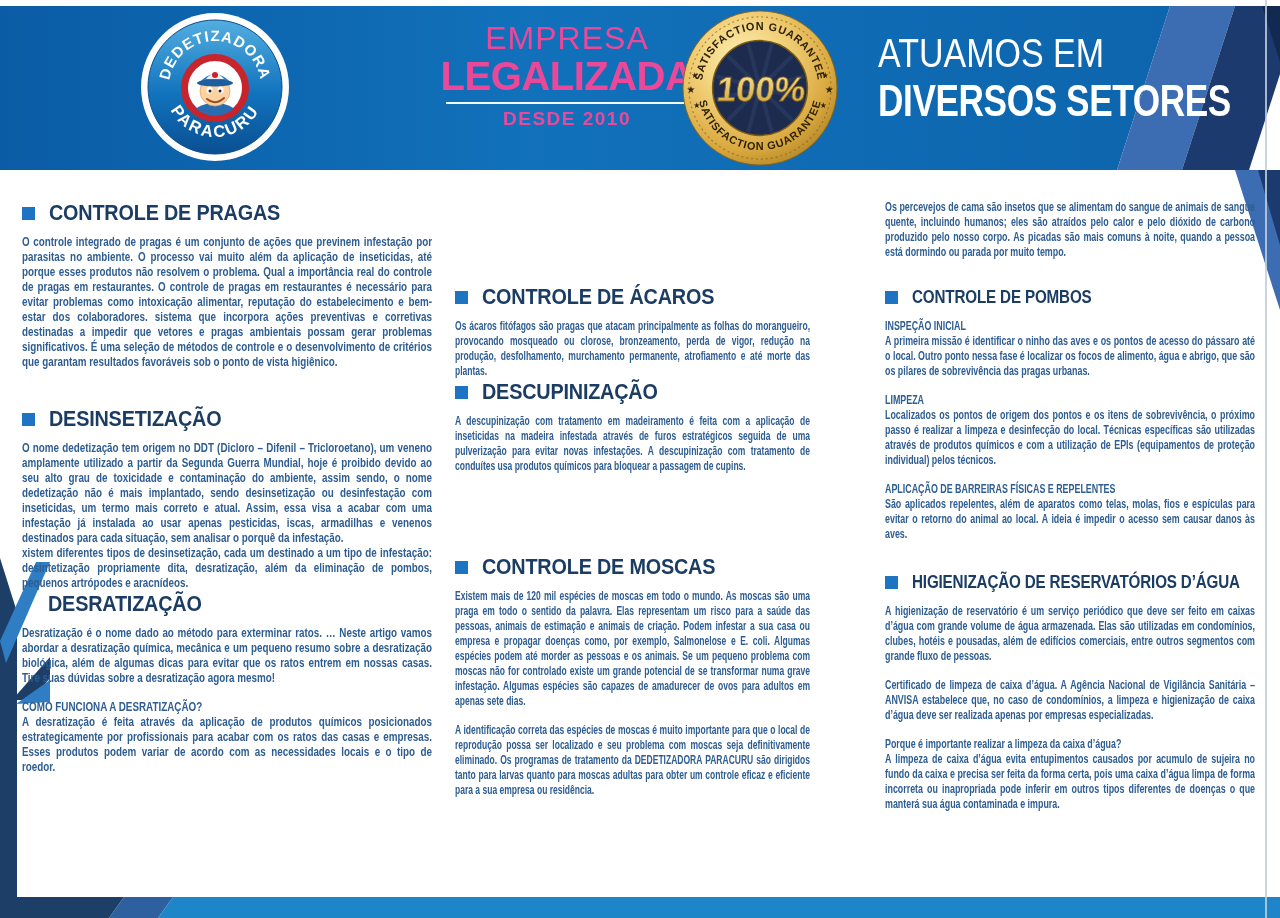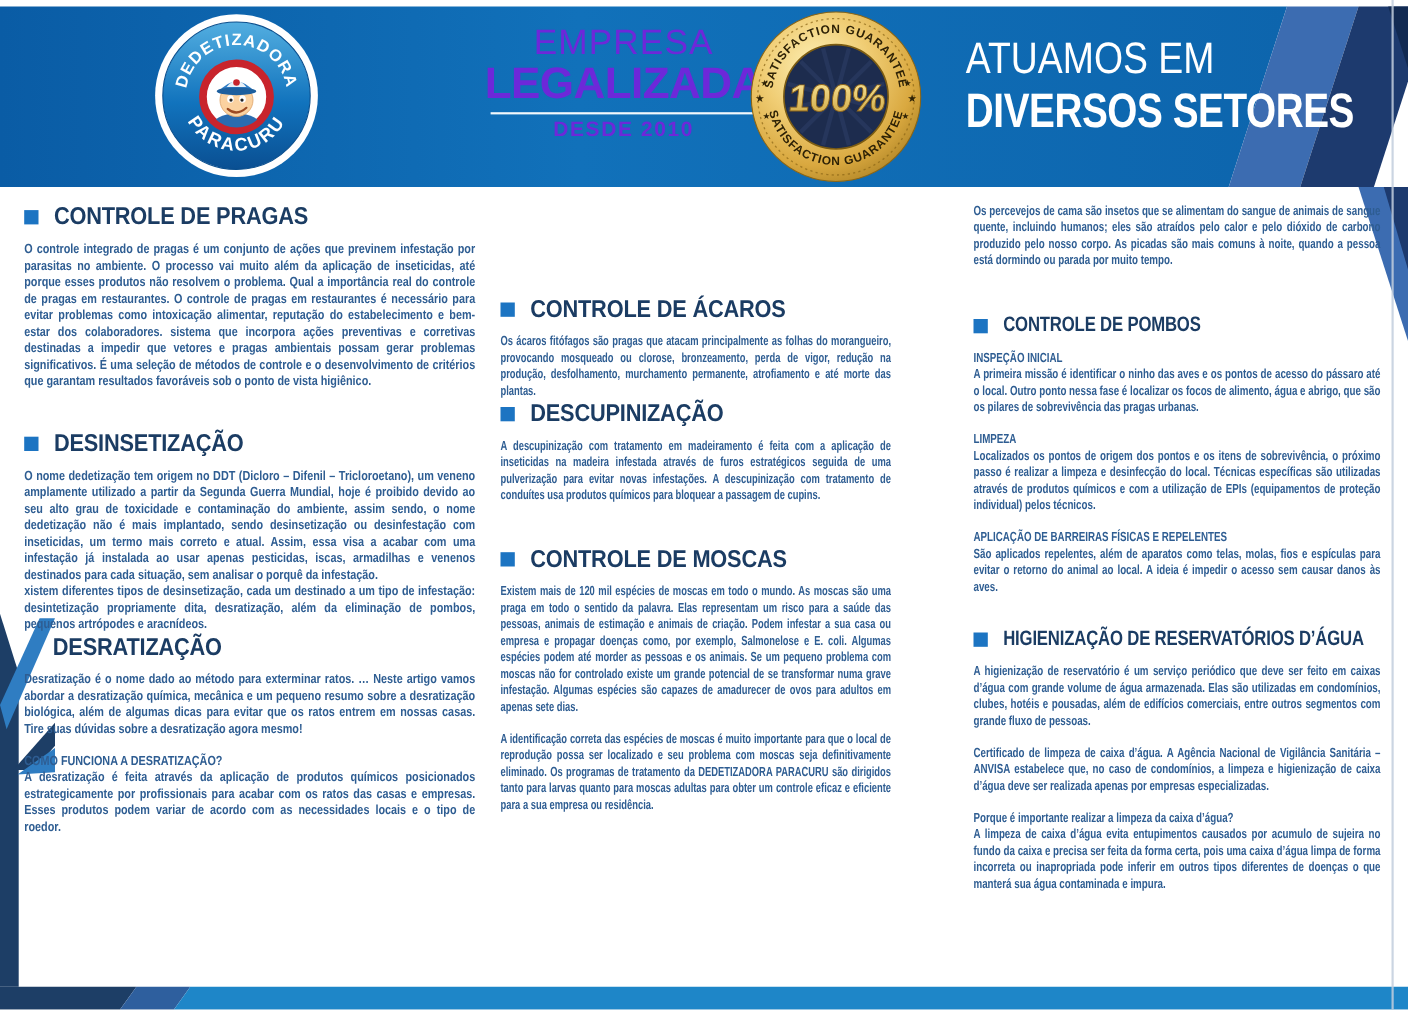--- a/index.html
+++ b/index.html
@@ -2,33 +2,33 @@
 <html><head>
 <meta charset="utf-8">
 <style>
   html,body{margin:0;padding:0;background:#e8e8e8;}
   .page{position:relative;width:1280px;height:918px;background:#ffffff;overflow:hidden;
         font-family:"Liberation Sans",sans-serif;}
   .deco{position:absolute;left:0;top:0;width:1280px;height:918px;pointer-events:none;}
 
   
   .logo-wrap{position:absolute;left:140px;top:12px;width:150px;height:150px;}
-  .hc{position:absolute;left:438px;top:21px;width:258px;text-align:center;color:#6d28d9;}
+  .hc{position:absolute;left:438px;top:21px;width:258px;text-align:center;color:#ec4899;}
   .hc .l1{font-size:32px;font-weight:400;letter-spacing:1px;line-height:35px;}
   .hc .l2{font-size:38px;font-weight:700;letter-spacing:-.5px;line-height:39px;}
   .hc .l3{font-size:40px;font-weight:700;letter-spacing:-.5px;line-height:40px;}
   .hc .divider{height:2px;background:#ffffff;width:94%;margin:6px auto 4px auto;opacity:.95;}
   .hc .since{font-size:19px;font-weight:700;letter-spacing:1.5px;}
   .badge-wrap{position:absolute;left:681px;top:9px;width:158px;height:158px;}
   .hr-right{position:absolute;left:878px;top:30px;color:#ffffff;}
   .hr-right .tag1{font-size:40px;font-weight:400;line-height:46px;transform:scaleX(.85);transform-origin:left center;white-space:nowrap;}
   .hr-right .tag2{font-size:44px;font-weight:700;letter-spacing:-.5px;line-height:50px;transform:scaleX(.8);transform-origin:left center;white-space:nowrap;}
 
   
-  .col{position:absolute;top:184px;}
+  .col{position:absolute;top:200px;}
   .col-left{left:22px;width:410px;}
   .col-mid{left:455px;width:356px;}
   .col-right{left:885px;width:370px;}
   .h-row{display:flex;align-items:center;gap:14px;height:26px;margin-bottom:9px;}
   .bullet{width:13px;height:13px;background:#1c74c2;flex:none;}
   h2{margin:0;font-size:22px;font-weight:700;color:#1b3c63;white-space:nowrap;
      letter-spacing:-.2px;transform:scaleX(.9);transform-origin:left center;}
   .col-right h2{font-size:19px;transform:scaleX(.8);}
   .body{width:500px;transform-origin:top left;font-size:12px;font-weight:700;
         line-height:15px;color:#2e5d92;text-align:justify;}
@@ -223,40 +223,40 @@
     <section class="sec">
       <div class="h-row">
         <span class="bullet"></span>
         <h2>DESCUPINIZAÇÃO</h2>
       </div>
       <div class="body bsM">
         <p class="para">A descupinização com tratamento em madeiramento é feita com a aplicação de inseticidas na madeira infestada através de furos estratégicos seguida de uma pulverização para evitar novas infestações. A descupinização com tratamento de conduítes usa produtos químicos para bloquear a passagem de cupins.</p>
       </div>
     </section>
 
-    <section class="sec" style="margin-top:37px">
+    <section class="sec" style="margin-top:80px">
       <div class="h-row">
         <span class="bullet"></span>
         <h2>CONTROLE DE MOSCAS</h2>
       </div>
       <div class="body bsM">
         <p class="para">Existem mais de 120 mil espécies de moscas em todo o mundo. As moscas são uma praga em todo o sentido da palavra. Elas representam um risco para a saúde das pessoas, animais de estimação e animais de criação. Podem infestar a sua casa ou empresa e propagar doenças como, por exemplo, Salmonelose e E. coli. Algumas espécies podem até morder as pessoas e os animais. Se um pequeno problema com moscas não for controlado existe um grande potencial de se transformar numa grave infestação. Algumas espécies são capazes de amadurecer de ovos para adultos em apenas sete dias.</p>
         <p class="para">A identificação correta das espécies de moscas é muito importante para que o local de reprodução possa ser localizado e seu problema com moscas seja definitivamente eliminado. Os programas de tratamento da DEDETIZADORA PARACURU são dirigidos tanto para larvas quanto para moscas adultas para obter um controle eficaz e eficiente para a sua empresa ou residência.</p>
       </div>
     </section>
   </div>
 
   <div class="col col-right">
     <section class="sec">
       <div class="body bsR">
         <p class="para">Os percevejos de cama são insetos que se alimentam do sangue de animais de sangue quente, incluindo humanos; eles são atraídos pelo calor e pelo dióxido de carbono produzido pelo nosso corpo. As picadas são mais comuns à noite, quando a pessoa está dormindo ou parada por muito tempo.</p>
       </div>
     </section>
 
-    <section class="sec" style="margin-top:39px">
+    <section class="sec" style="margin-top:24px">
       <div class="h-row">
         <span class="bullet"></span>
         <h2>CONTROLE DE POMBOS</h2>
       </div>
       <div class="body bsR">
         <p class="sub-label">INSPEÇÃO INICIAL</p>
         <p class="para m0">A primeira missão é identificar o ninho das aves e os pontos de acesso do pássaro até o local. Outro ponto nessa fase é localizar os focos de alimento, água e abrigo, que são os pilares de sobrevivência das pragas urbanas.</p>
         <p class="sub-label">LIMPEZA</p>
         <p class="para m0">Localizados os pontos de origem dos pontos e os itens de sobrevivência, o próximo passo é realizar a limpeza e desinfecção do local. Técnicas específicas são utilizadas através de produtos químicos e com a utilização de EPIs (equipamentos de proteção individual) pelos técnicos.</p>
         <p class="sub-label">APLICAÇÃO DE BARREIRAS FÍSICAS E REPELENTES</p>

